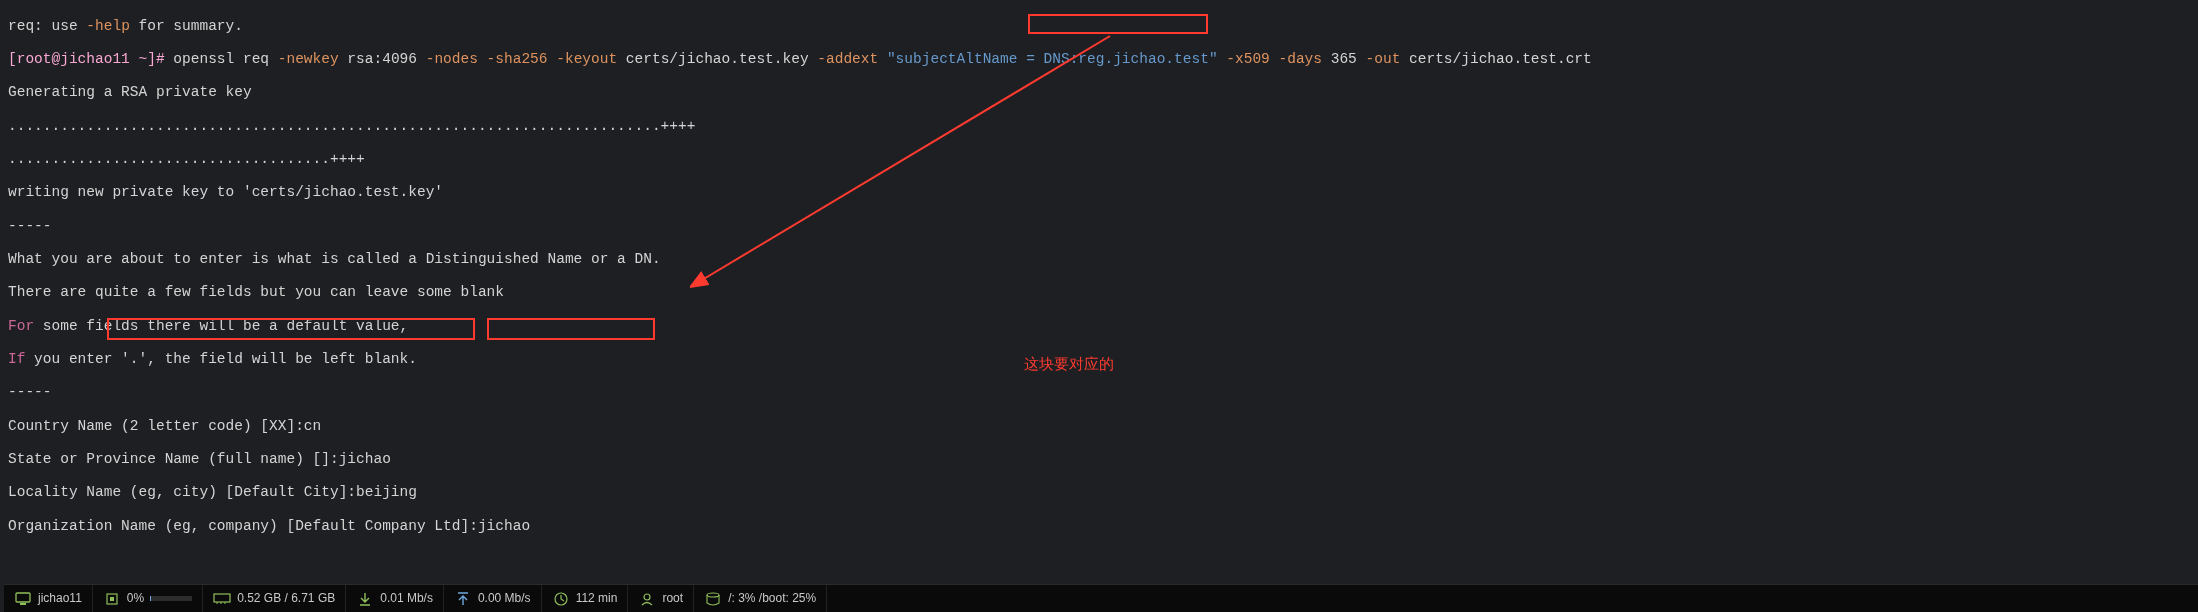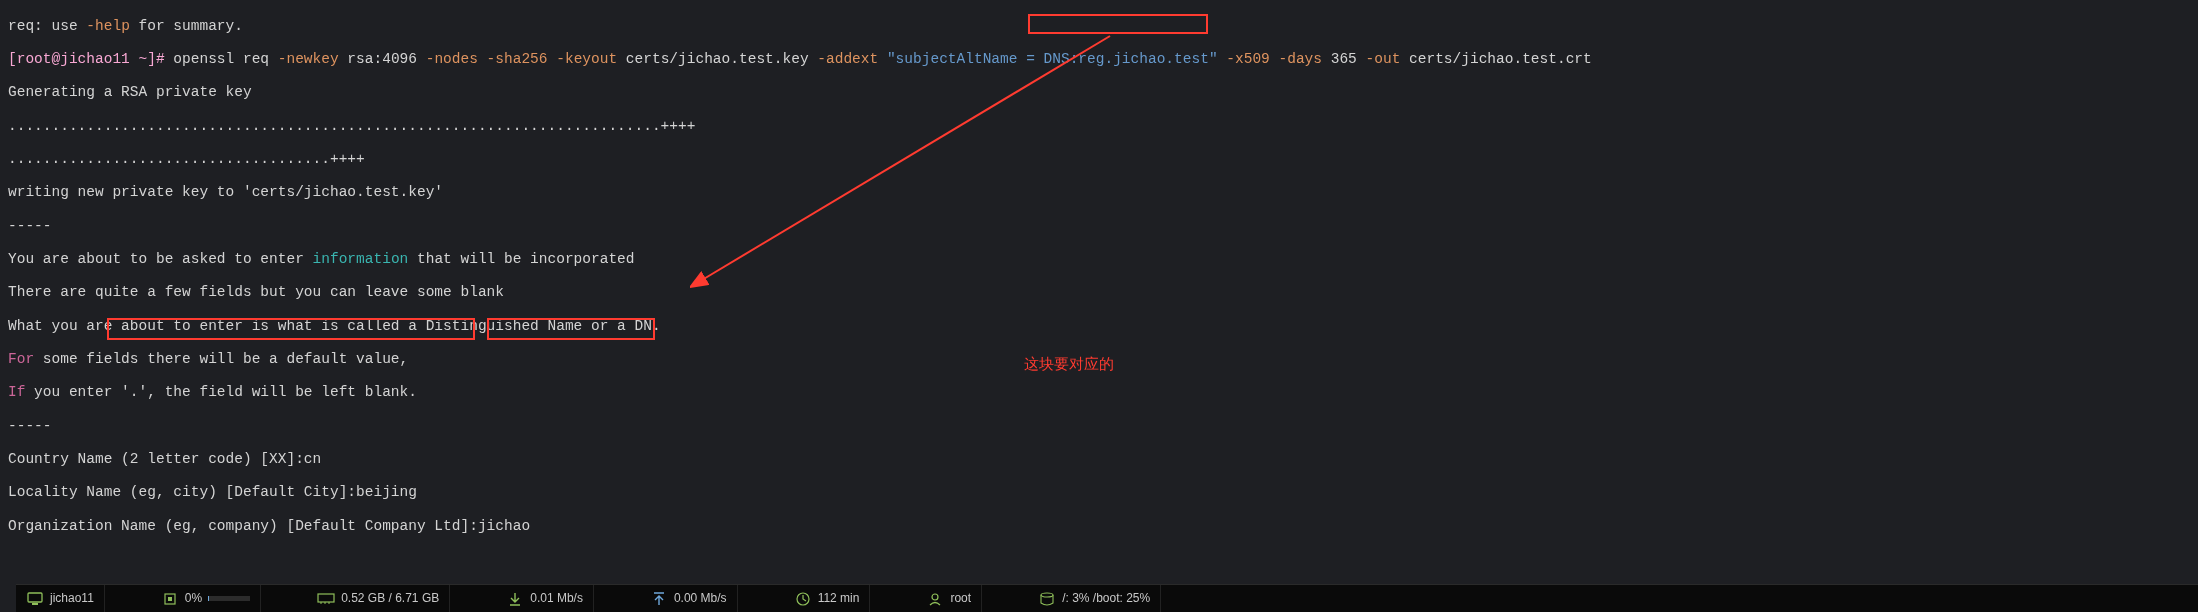--- a/index.html
+++ b/index.html
@@ -35,30 +35,29 @@
   .annotation {
     position: absolute;
     color: #ff3b30;
     font-size: 15px;
     font-family: "Microsoft YaHei", sans-serif;
     text-align: center;
   }
 
   .statusbar {
     position: absolute;
-    left: 16px; right: 0; bottom: 0;
+    left: 4px; right: 0; bottom: 0;
     height: 28px;
     background: #0a0a0a;
     border-top: 1px solid #2a2a2a;
     display: flex;
     align-items: center;
     font-family: "Segoe UI", sans-serif;
     font-size: 12px;
     color: #c9c9c9;
-    gap: 46px;
   }
   .sb-item {
     display: flex;
     align-items: center;
     gap: 6px;
     padding: 0 10px;
     height: 100%;
     border-right: 1px solid #222;
   }
   .sb-item .ico {
@@ -75,27 +74,27 @@
 <body>
 
 <div class="terminal">
 <div class="line"><span class="c-white">req: use </span><span class="c-orange">-help</span><span class="c-white"> for summary.</span></div>
 <div class="line"><span class="prompt-user">[root@jichao11 ~]# </span><span class="c-white">openssl req </span><span class="c-orange">-newkey</span><span class="c-white"> rsa:4096 </span><span class="c-orange">-nodes</span><span> </span><span class="c-orange">-sha256</span><span> </span><span class="c-orange">-keyout</span><span class="c-white"> certs/jichao.test.key </span><span class="c-orange">-addext</span><span class="c-blue"> "subjectAltName = </span><span class="c-blue">DNS:reg.jichao.test</span><span class="c-blue">" </span><span class="c-orange">-x509</span><span> </span><span class="c-orange">-days</span><span class="c-white"> 365 </span><span class="c-orange">-out</span><span class="c-white"> certs/jichao.test.crt</span></div>
 <div class="line c-white">Generating a RSA private key</div>
 <div class="line c-white">...........................................................................++++</div>
 <div class="line c-white">.....................................++++</div>
 <div class="line c-white">writing new private key to 'certs/jichao.test.key'</div>
 <div class="line c-white">-----</div>
-<div class="line"><span class="c-white">You are about to be asked to enter </span><span class="c-teal2">information</span><span class="c-white"> that will be incorporated</span></div>
+<div class="line c-white">What you are about to enter is what is called a Distinguished Name or a DN.</div>
 <div class="line c-white">There are quite a few fields but you can leave some blank</div>
-<div class="line c-white">What you are about to enter is what is called a Distinguished Name or a DN.</div>
 <div class="line"><span class="c-pink">For</span><span class="c-white"> some fields there will be a default value,</span></div>
 <div class="line"><span class="c-pink">If</span><span class="c-white"> you enter '.', the field will be left blank.</span></div>
 <div class="line c-white">-----</div>
 <div class="line c-white">Country Name (2 letter code) [XX]:cn</div>
+<div class="line c-white">State or Province Name (full name) []:jichao</div>
 <div class="line c-white">Locality Name (eg, city) [Default City]:beijing</div>
 <div class="line c-white">Organization Name (eg, company) [Default Company Ltd]:jichao</div>
 
 
 
 
 
 
 
 </div>

